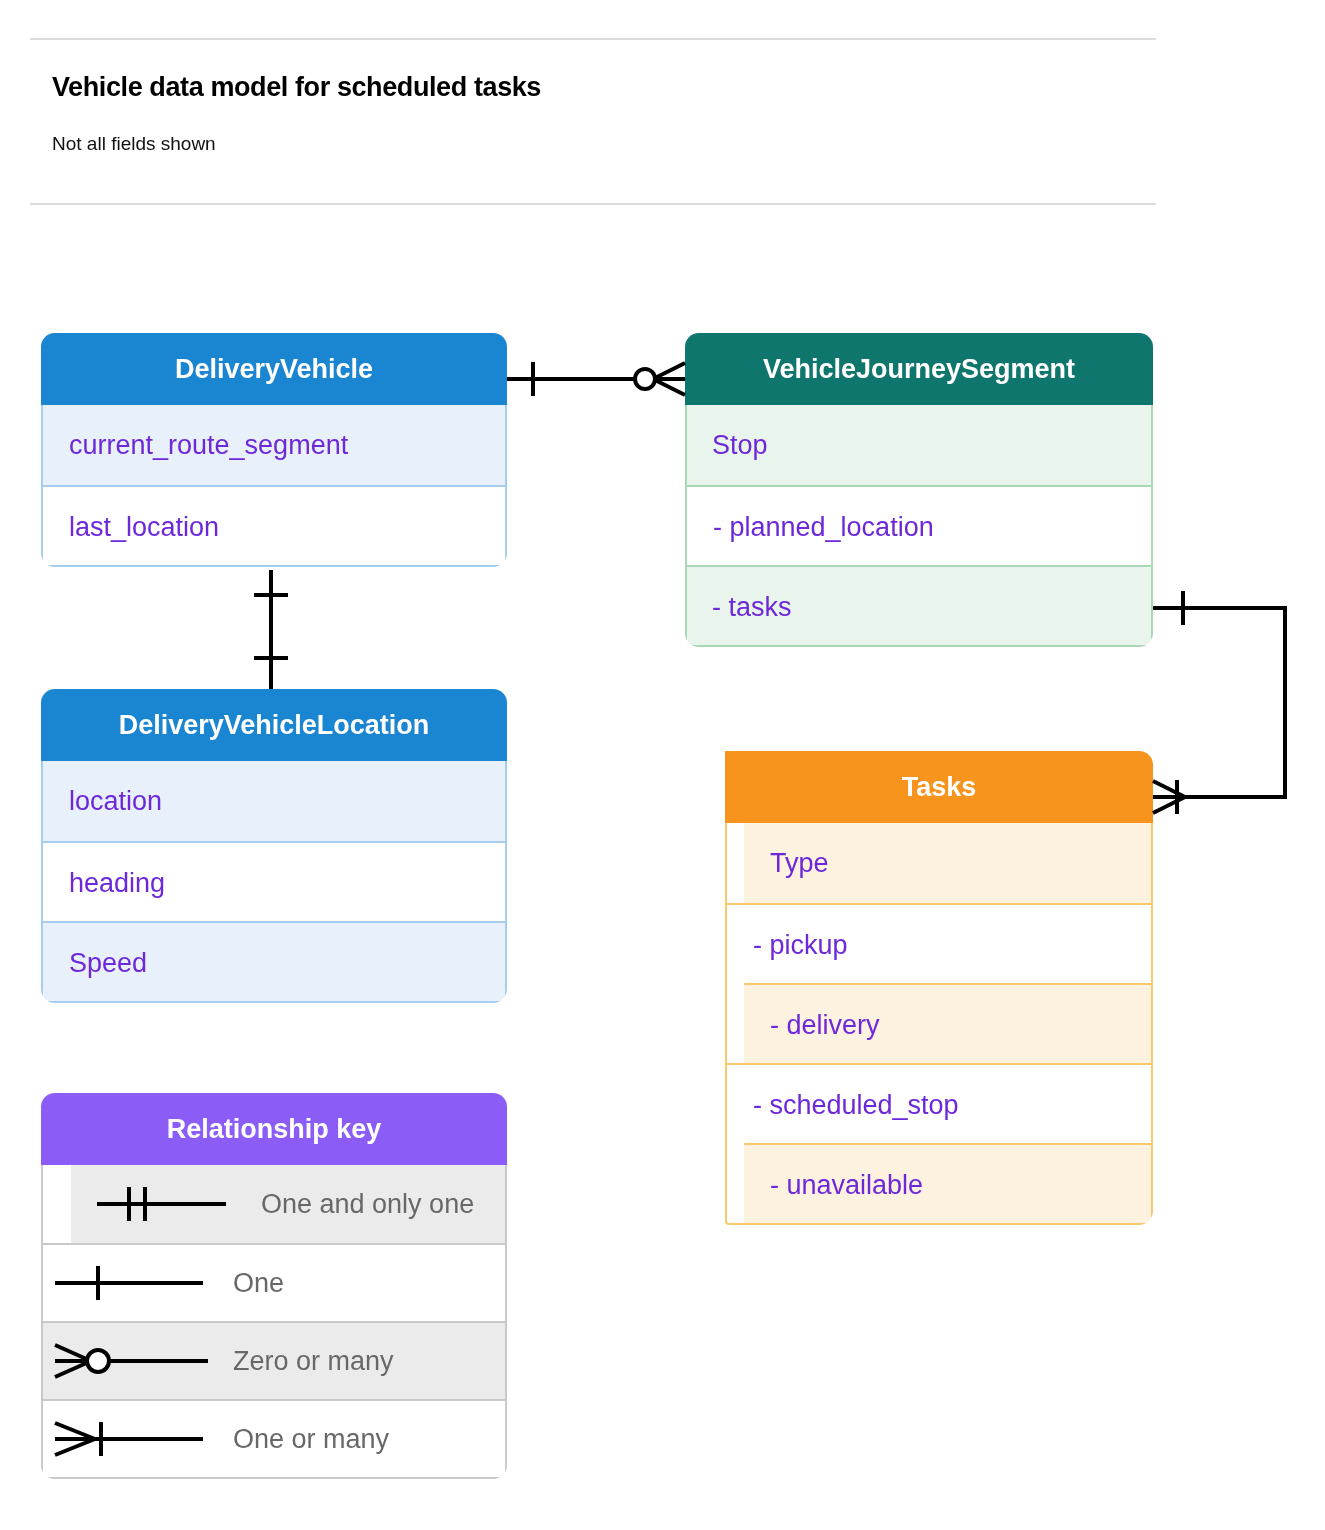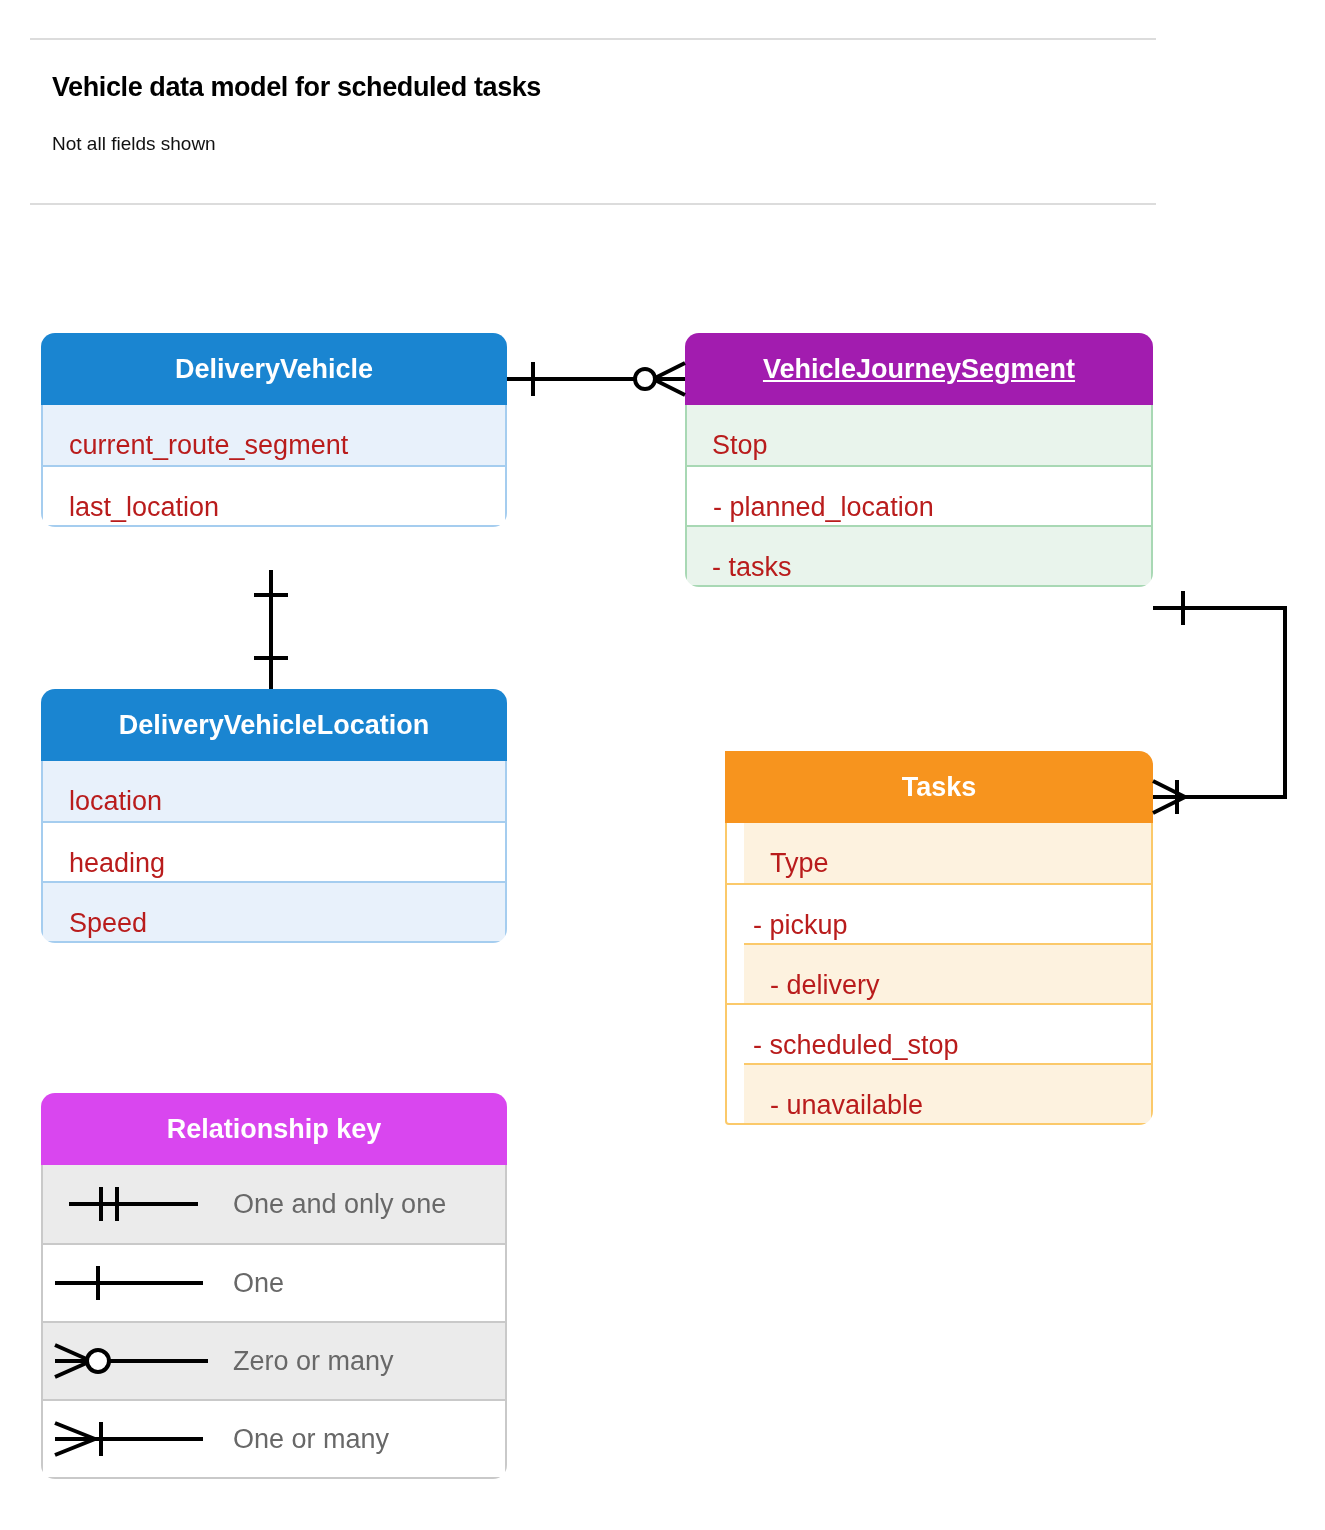--- a/index.html
+++ b/index.html
@@ -65,71 +65,71 @@
     white-space: nowrap;
   }
   .entity-body {
     box-sizing: border-box;
     border-style: solid;
     border-width: 0 2px 2px 2px;
     border-radius: 0 0 4px 4px;
   }
   .entity-row {
     box-sizing: border-box;
-    height: 60px;
+    height: 80px;
     line-height: 80px;
     font-size: 27px;
-    color: #b91c1c;
+    color: #6d28d9;
     padding-left: 26px;
     white-space: nowrap;
     border-top-style: solid;
     border-top-width: 2px;
   }
   .entity-row.first { border-top-width: 0; }
 
   
   .theme-blue .entity-header { background: #1a85d1; }
   .theme-blue .entity-body   { border-color: #a5cdef; }
   .theme-blue .entity-row    { border-top-color: #a5cdef; background: #ffffff; }
   .theme-blue .entity-row.tinted { background: #e8f1fb; }
 
   
-  .theme-green .entity-header { background: #a21caf; text-decoration: underline; }
+  .theme-green .entity-header { background: #0f766e; }
   .theme-green .entity-body   { border-color: #a8d8b4; }
   .theme-green .entity-row    { border-top-color: #a8d8b4; background: #ffffff; }
   .theme-green .entity-row.tinted { background: #e9f4ec; padding-left: 25px; }
 
   
   .theme-orange .entity-header { background: #f7941e; }
   .theme-orange .entity-body   { border-color: #fbc96a; }
   .theme-orange .entity-row    { border-top-color: #fbc96a; background: #ffffff; }
   .theme-orange .entity-row.tinted { background: #fdf2df; margin-left: 17px; }
 
   
-  .theme-grey .entity-header { background: #d946ef; }
+  .theme-grey .entity-header { background: #8b5cf6; }
   .theme-grey .entity-body   { border-color: #c9c9c9; }
 
   
   #entity-delivery-vehicle          { left: 41px;  top: 333px;  width: 466px; }
   #entity-vehicle-journey-segment   { left: 685px; top: 333px;  width: 468px; }
   #entity-delivery-vehicle-location { left: 41px;  top: 689px;  width: 466px; }
   #entity-tasks                     { left: 685px; top: 751px;  width: 468px; padding-left: 40px; }
   #legend                           { left: 41px;  top: 1093px; width: 466px; }
 
   
   .legend-row {
     box-sizing: border-box;
     height: 78px;
     display: flex;
     align-items: center;
     border-top: 2px solid #c9c9c9;
     background: #ffffff;
     padding: 0;
   }
-  .legend-row.first  { border-top-width: 0; }
+  .legend-row.first  { border-top-width: 0; margin-left: 28px; }
   .legend-row.tinted { background: #ebebeb; }
   .legend-symbol {
     width: 190px;
     height: 78px;
     flex: 0 0 190px;
     display: block;
   }
   .legend-label {
     font-size: 27px;
     color: #686868;

